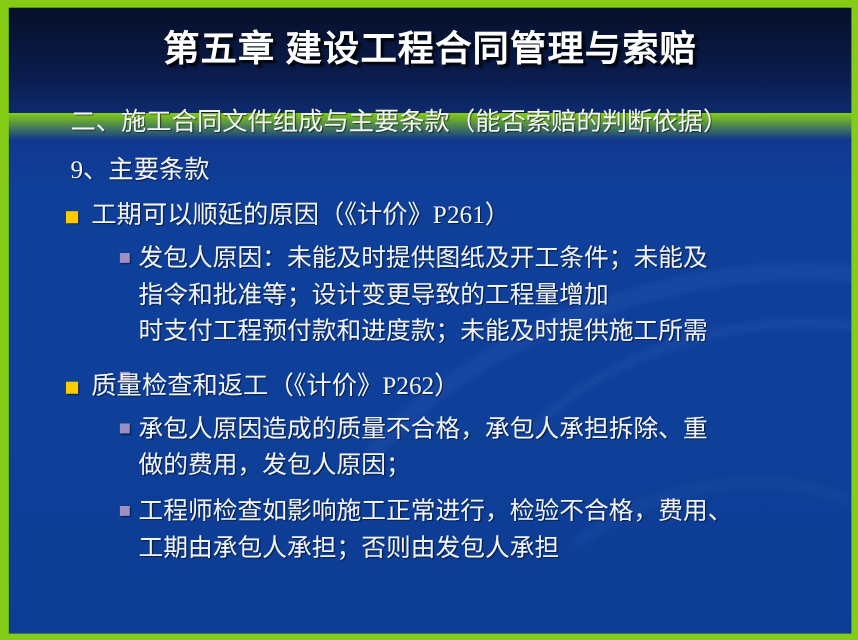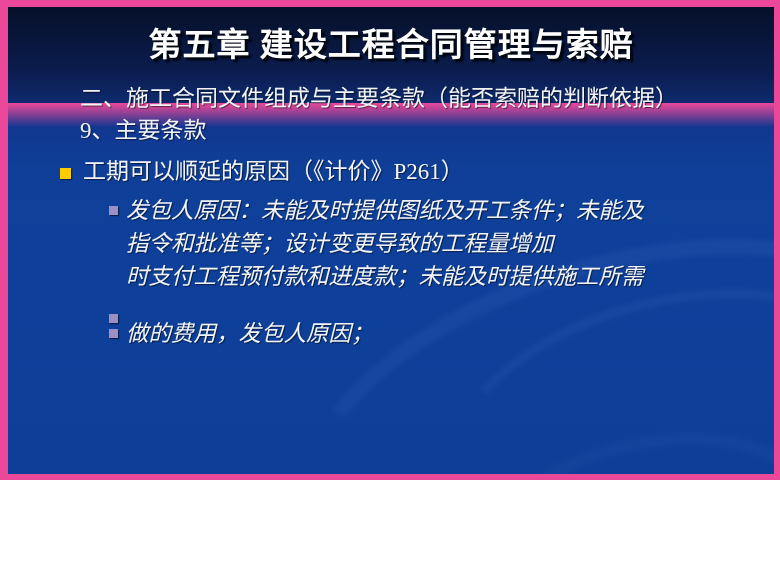--- a/index.html
+++ b/index.html
@@ -13,22 +13,22 @@
     height: 582px;
     overflow: hidden;
     font-family: "Liberation Serif", "DejaVu Serif", serif;
   }
 
   
   #slide {
     position: relative;
     box-sizing: border-box;
     width: 780px;
-    height: 480px;
-    background: #ec4899;
+    height: 582px;
+    background: #84cc16;
     padding: 7px 6px 6px 8px;
   }
 
   #canvas {
     position: relative;
     width: 100%;
     height: 100%;
     overflow: hidden;
     background:
       linear-gradient(to bottom,
@@ -107,22 +107,22 @@
   .body {
     position: absolute;
     left: 0;
     top: 76px;
     width: 100%;
     color: #f2f4f8;
   }
 
   .lvl0 {
     position: relative;
-    margin: 0 0 0 0;
-    padding: 0 18px 0 72px;
+    margin: 12px 0 0 0;
+    padding: 0 18px 0 56px;
     font-size: 23px;
     line-height: 32px;
     letter-spacing: 0px;
     text-shadow: 1px 1px 1px rgba(0, 0, 0, 0.55);
     white-space: nowrap;
   }
 
   .lvl1 {
     position: relative;
     padding: 0 12px 0 75px;
@@ -141,21 +141,20 @@
     box-shadow: 1px 1px 1px rgba(0, 0, 0, 0.5);
   }
 
   .lvl2 {
     position: relative;
     padding: 0 22px 0 118px;
     font-size: 22.5px;
     line-height: 33px;
     text-indent: 0;
     text-shadow: 1px 1px 1px rgba(0, 0, 0, 0.55);
-    font-style: italic;
   }
   .lvl2 .bullet {
     position: absolute;
     left: 101px;
     top: 12px;
     width: 9px;
     height: 9px;
     background: #9c8fc4;
     box-shadow: 1px 1px 1px rgba(0, 0, 0, 0.5);
   }
@@ -201,26 +200,36 @@
       </div>
 
       <div class="gap-m"></div>
 
       <div class="lvl2">
         <span class="bullet"></span>
       </div>
 
       <div class="gap-m"></div>
 
+      <div class="lvl1">
+        <span class="bullet"></span>
+        <span>质量检查和返工（《计价》P262）</span>
+      </div>
 
       <div class="gap-s"></div>
 
       <div class="lvl2">
         <span class="bullet"></span>
+        <span class="txt">承包人原因造成的质量不合格，承包人承担拆除、重</span>
         <span class="txt">做的费用，发包人原因；</span>
       </div>
 
       <div class="gap-m"></div>
 
+      <div class="lvl2">
+        <span class="bullet"></span>
+        <span class="txt">工程师检查如影响施工正常进行，检验不合格，费用、</span>
+        <span class="txt">工期由承包人承担；否则由发包人承担</span>
+      </div>
 
     </div>
   </div>
 </div>
 
 </body></html>

